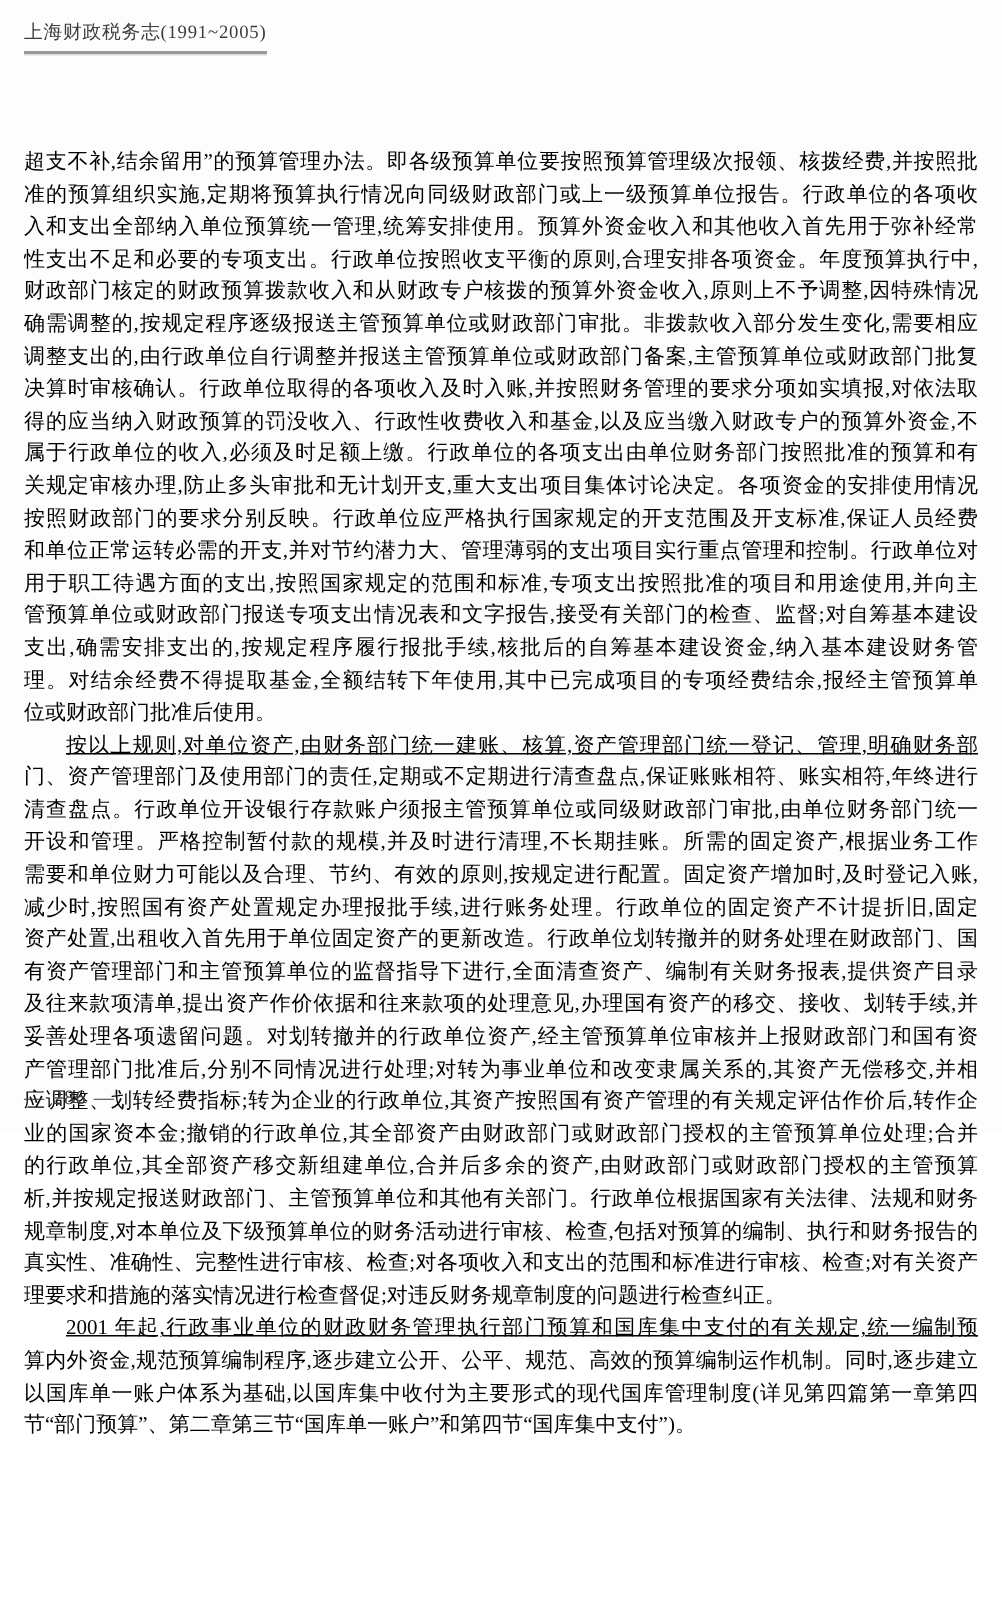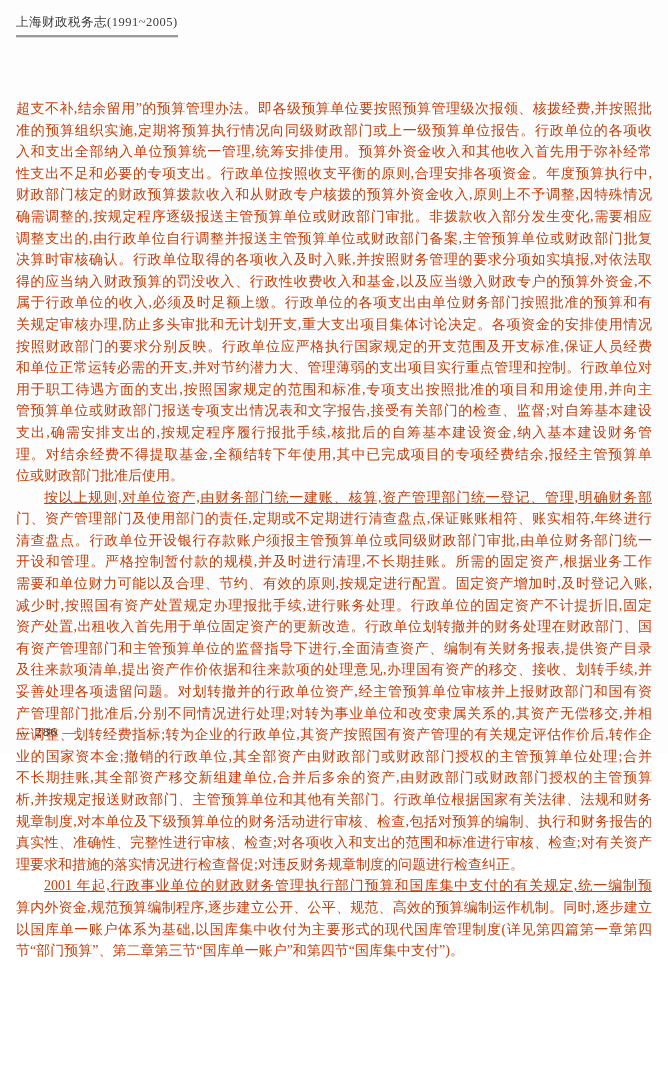--- a/index.html
+++ b/index.html
@@ -22,21 +22,21 @@
     font-size:12.5px;
     color:#3c3c3c;
     letter-spacing:0.5px;
     padding-bottom:4px;
     border-bottom:2px solid #9a9a9a;
     box-shadow:0 1px 0 #d9d9d9;
   }
   .body-text {
     margin-top:48px;
     font-size:14px;
-    color:#c2410c;
+    color:#000000;
   }
   .line {
     height:21.6px;
     line-height:21.6px;
     text-align:justify;
     text-align-last:justify;
     text-justify:inter-character;
     overflow:hidden;
   }
   .line.last { text-align-last:left; }
@@ -83,21 +83,21 @@
       <div class="line">开设和管理。严格控制暂付款的规模,并及时进行清理,不长期挂账。所需的固定资产,根据业务工作</div>
       <div class="line">需要和单位财力可能以及合理、节约、有效的原则,按规定进行配置。固定资产增加时,及时登记入账,</div>
       <div class="line">减少时,按照国有资产处置规定办理报批手续,进行账务处理。行政单位的固定资产不计提折旧,固定</div>
       <div class="line">资产处置,出租收入首先用于单位固定资产的更新改造。行政单位划转撤并的财务处理在财政部门、国</div>
       <div class="line">有资产管理部门和主管预算单位的监督指导下进行,全面清查资产、编制有关财务报表,提供资产目录</div>
       <div class="line">及往来款项清单,提出资产作价依据和往来款项的处理意见,办理国有资产的移交、接收、划转手续,并</div>
       <div class="line">妥善处理各项遗留问题。对划转撤并的行政单位资产,经主管预算单位审核并上报财政部门和国有资</div>
       <div class="line">产管理部门批准后,分别不同情况进行处理;对转为事业单位和改变隶属关系的,其资产无偿移交,并相</div>
       <div class="line">应调整、划转经费指标;转为企业的行政单位,其资产按照国有资产管理的有关规定评估作价后,转作企</div>
       <div class="line">业的国家资本金;撤销的行政单位,其全部资产由财政部门或财政部门授权的主管预算单位处理;合并</div>
-      <div class="line">不长期挂账,其全部资产移交新组建单位,合并后多余的资产,由财政部门或财政部门授权的主管预算</div>
+      <div class="line">的行政单位,其全部资产移交新组建单位,合并后多余的资产,由财政部门或财政部门授权的主管预算</div>
       <div class="line">析,并按规定报送财政部门、主管预算单位和其他有关部门。行政单位根据国家有关法律、法规和财务</div>
       <div class="line">规章制度,对本单位及下级预算单位的财务活动进行审核、检查,包括对预算的编制、执行和财务报告的</div>
       <div class="line">真实性、准确性、完整性进行审核、检查;对各项收入和支出的范围和标准进行审核、检查;对有关资产管</div>
       <div class="line last">理要求和措施的落实情况进行检查督促;对违反财务规章制度的问题进行检查纠正。</div>
       <div class="line indent">2001 年起,行政事业单位的财政财务管理执行部门预算和国库集中支付的有关规定,统一编制预</div>
       <div class="line">算内外资金,规范预算编制程序,逐步建立公开、公平、规范、高效的预算编制运作机制。同时,逐步建立</div>
       <div class="line">以国库单一账户体系为基础,以国库集中收付为主要形式的现代国库管理制度(详见第四篇第一章第四</div>
       <div class="line last">节“部门预算”、第二章第三节“国库单一账户”和第四节“国库集中支付”)。</div>
     </main>
 

